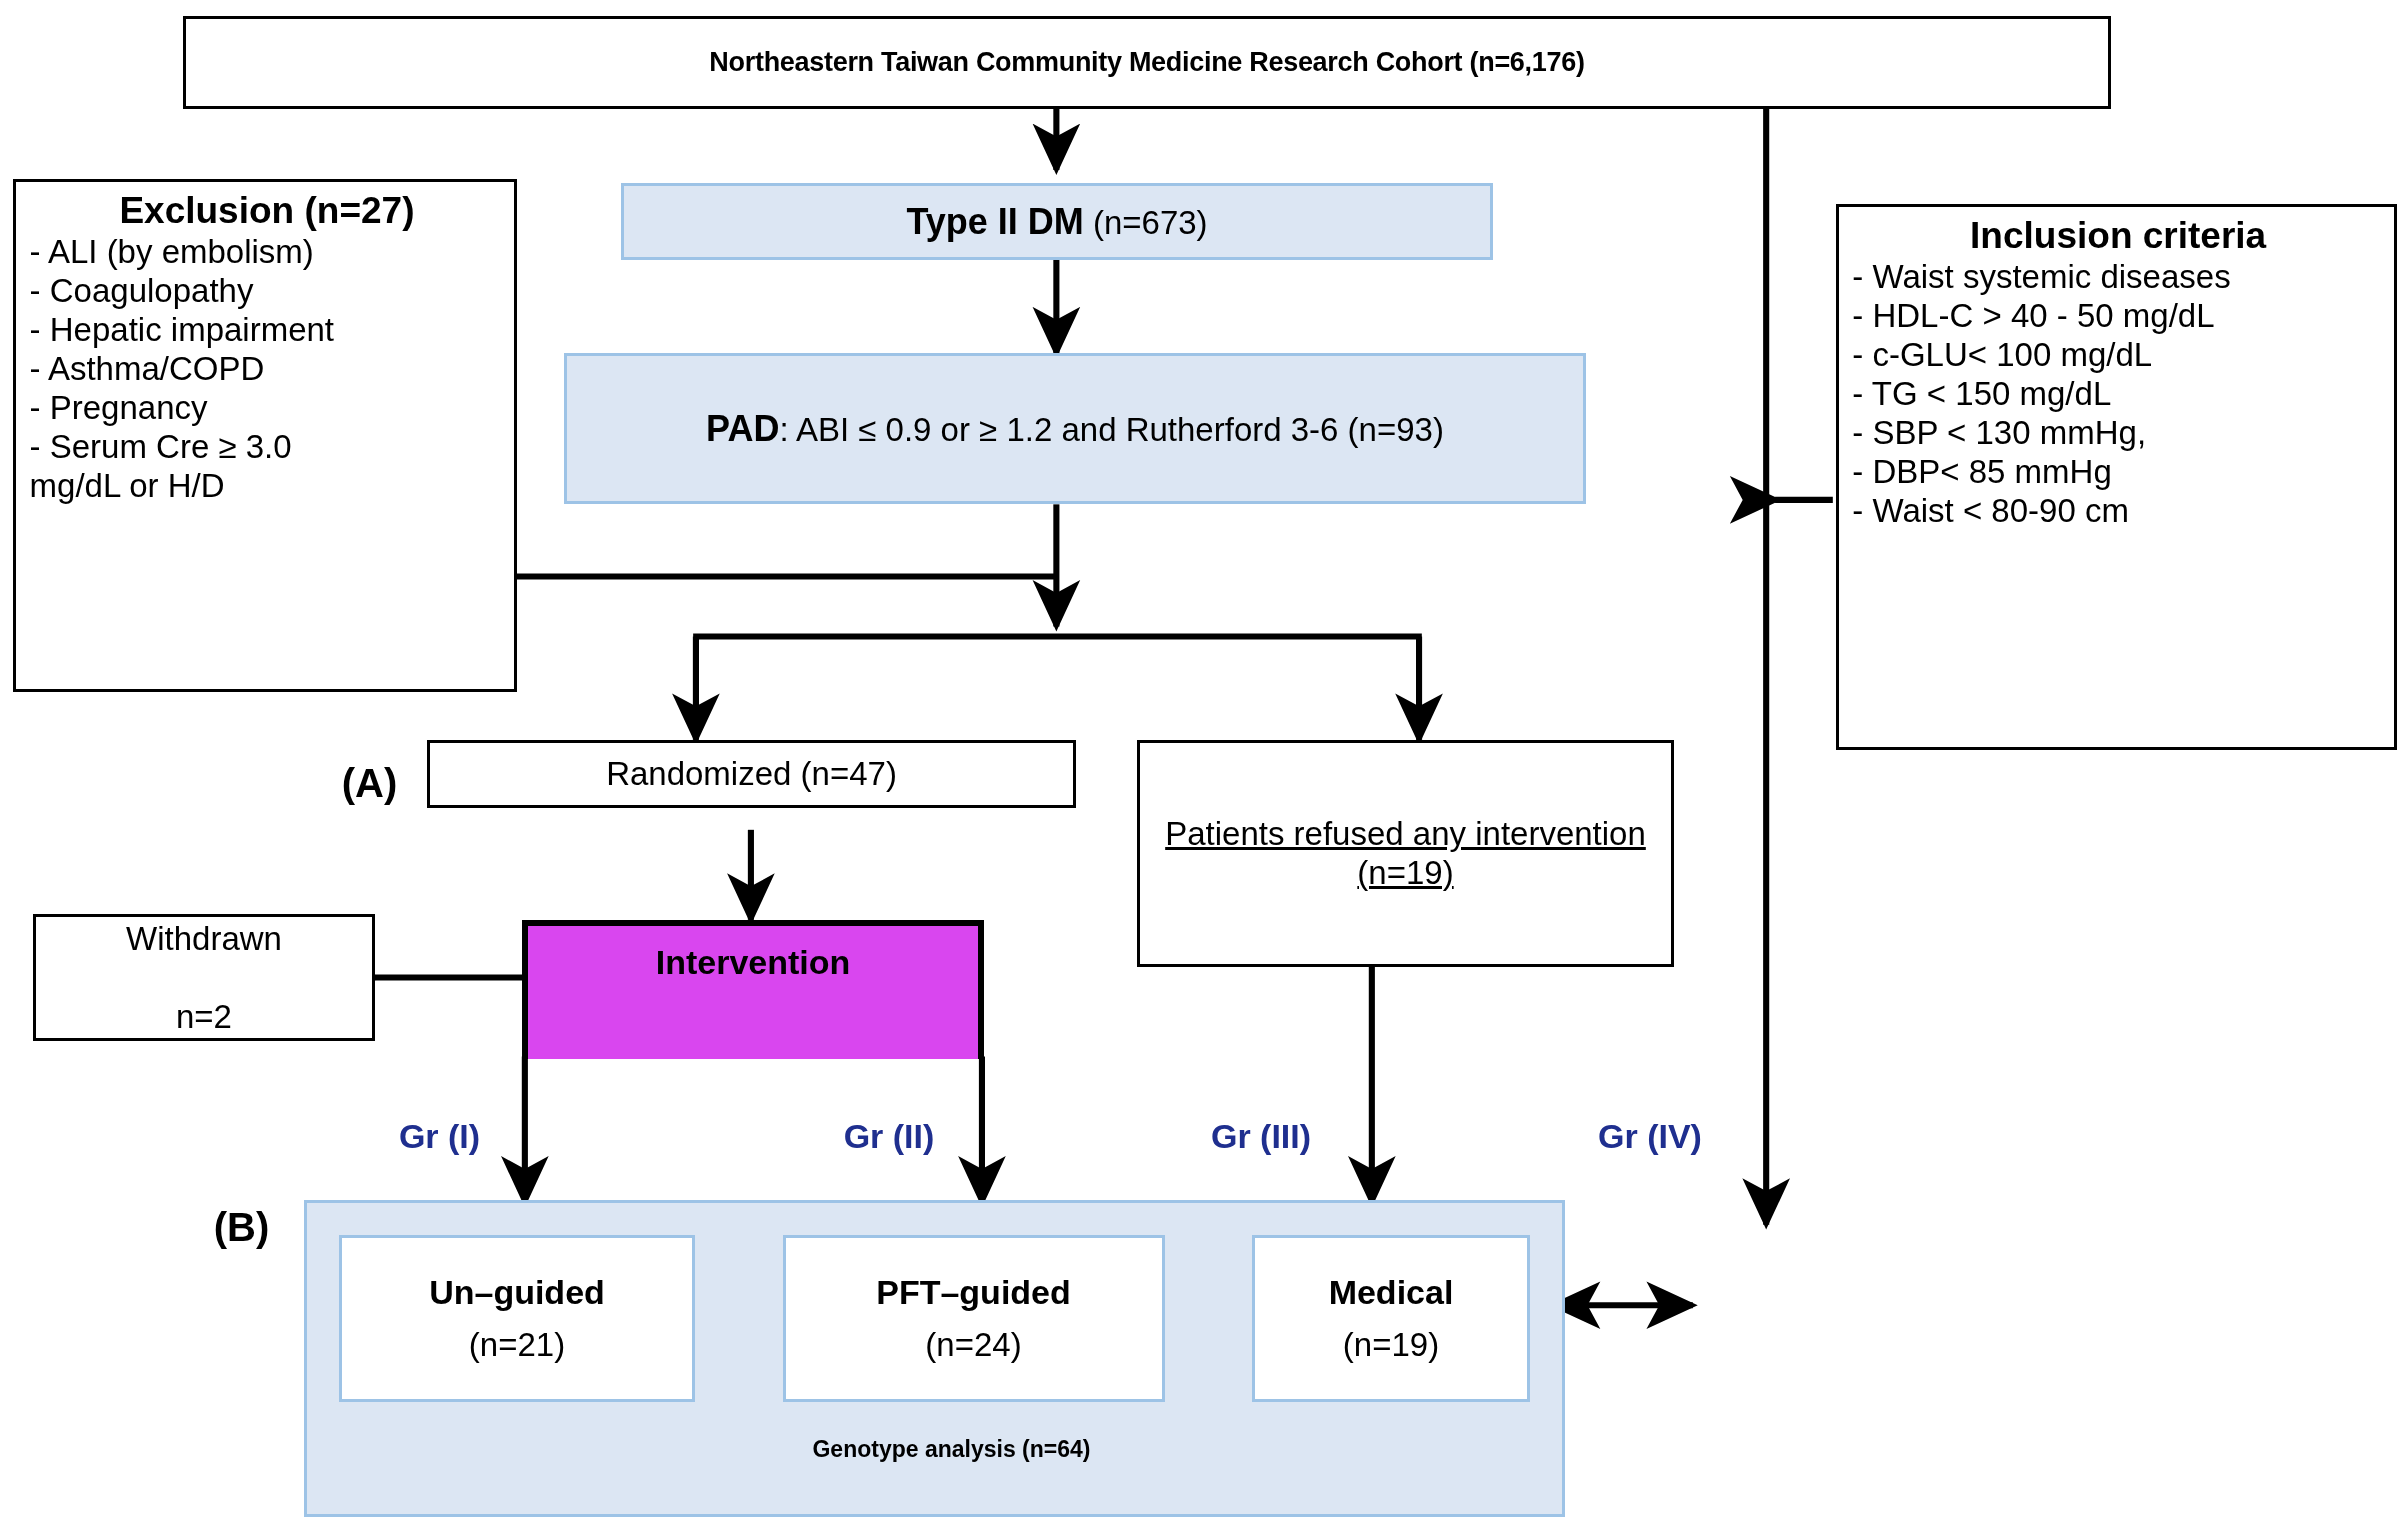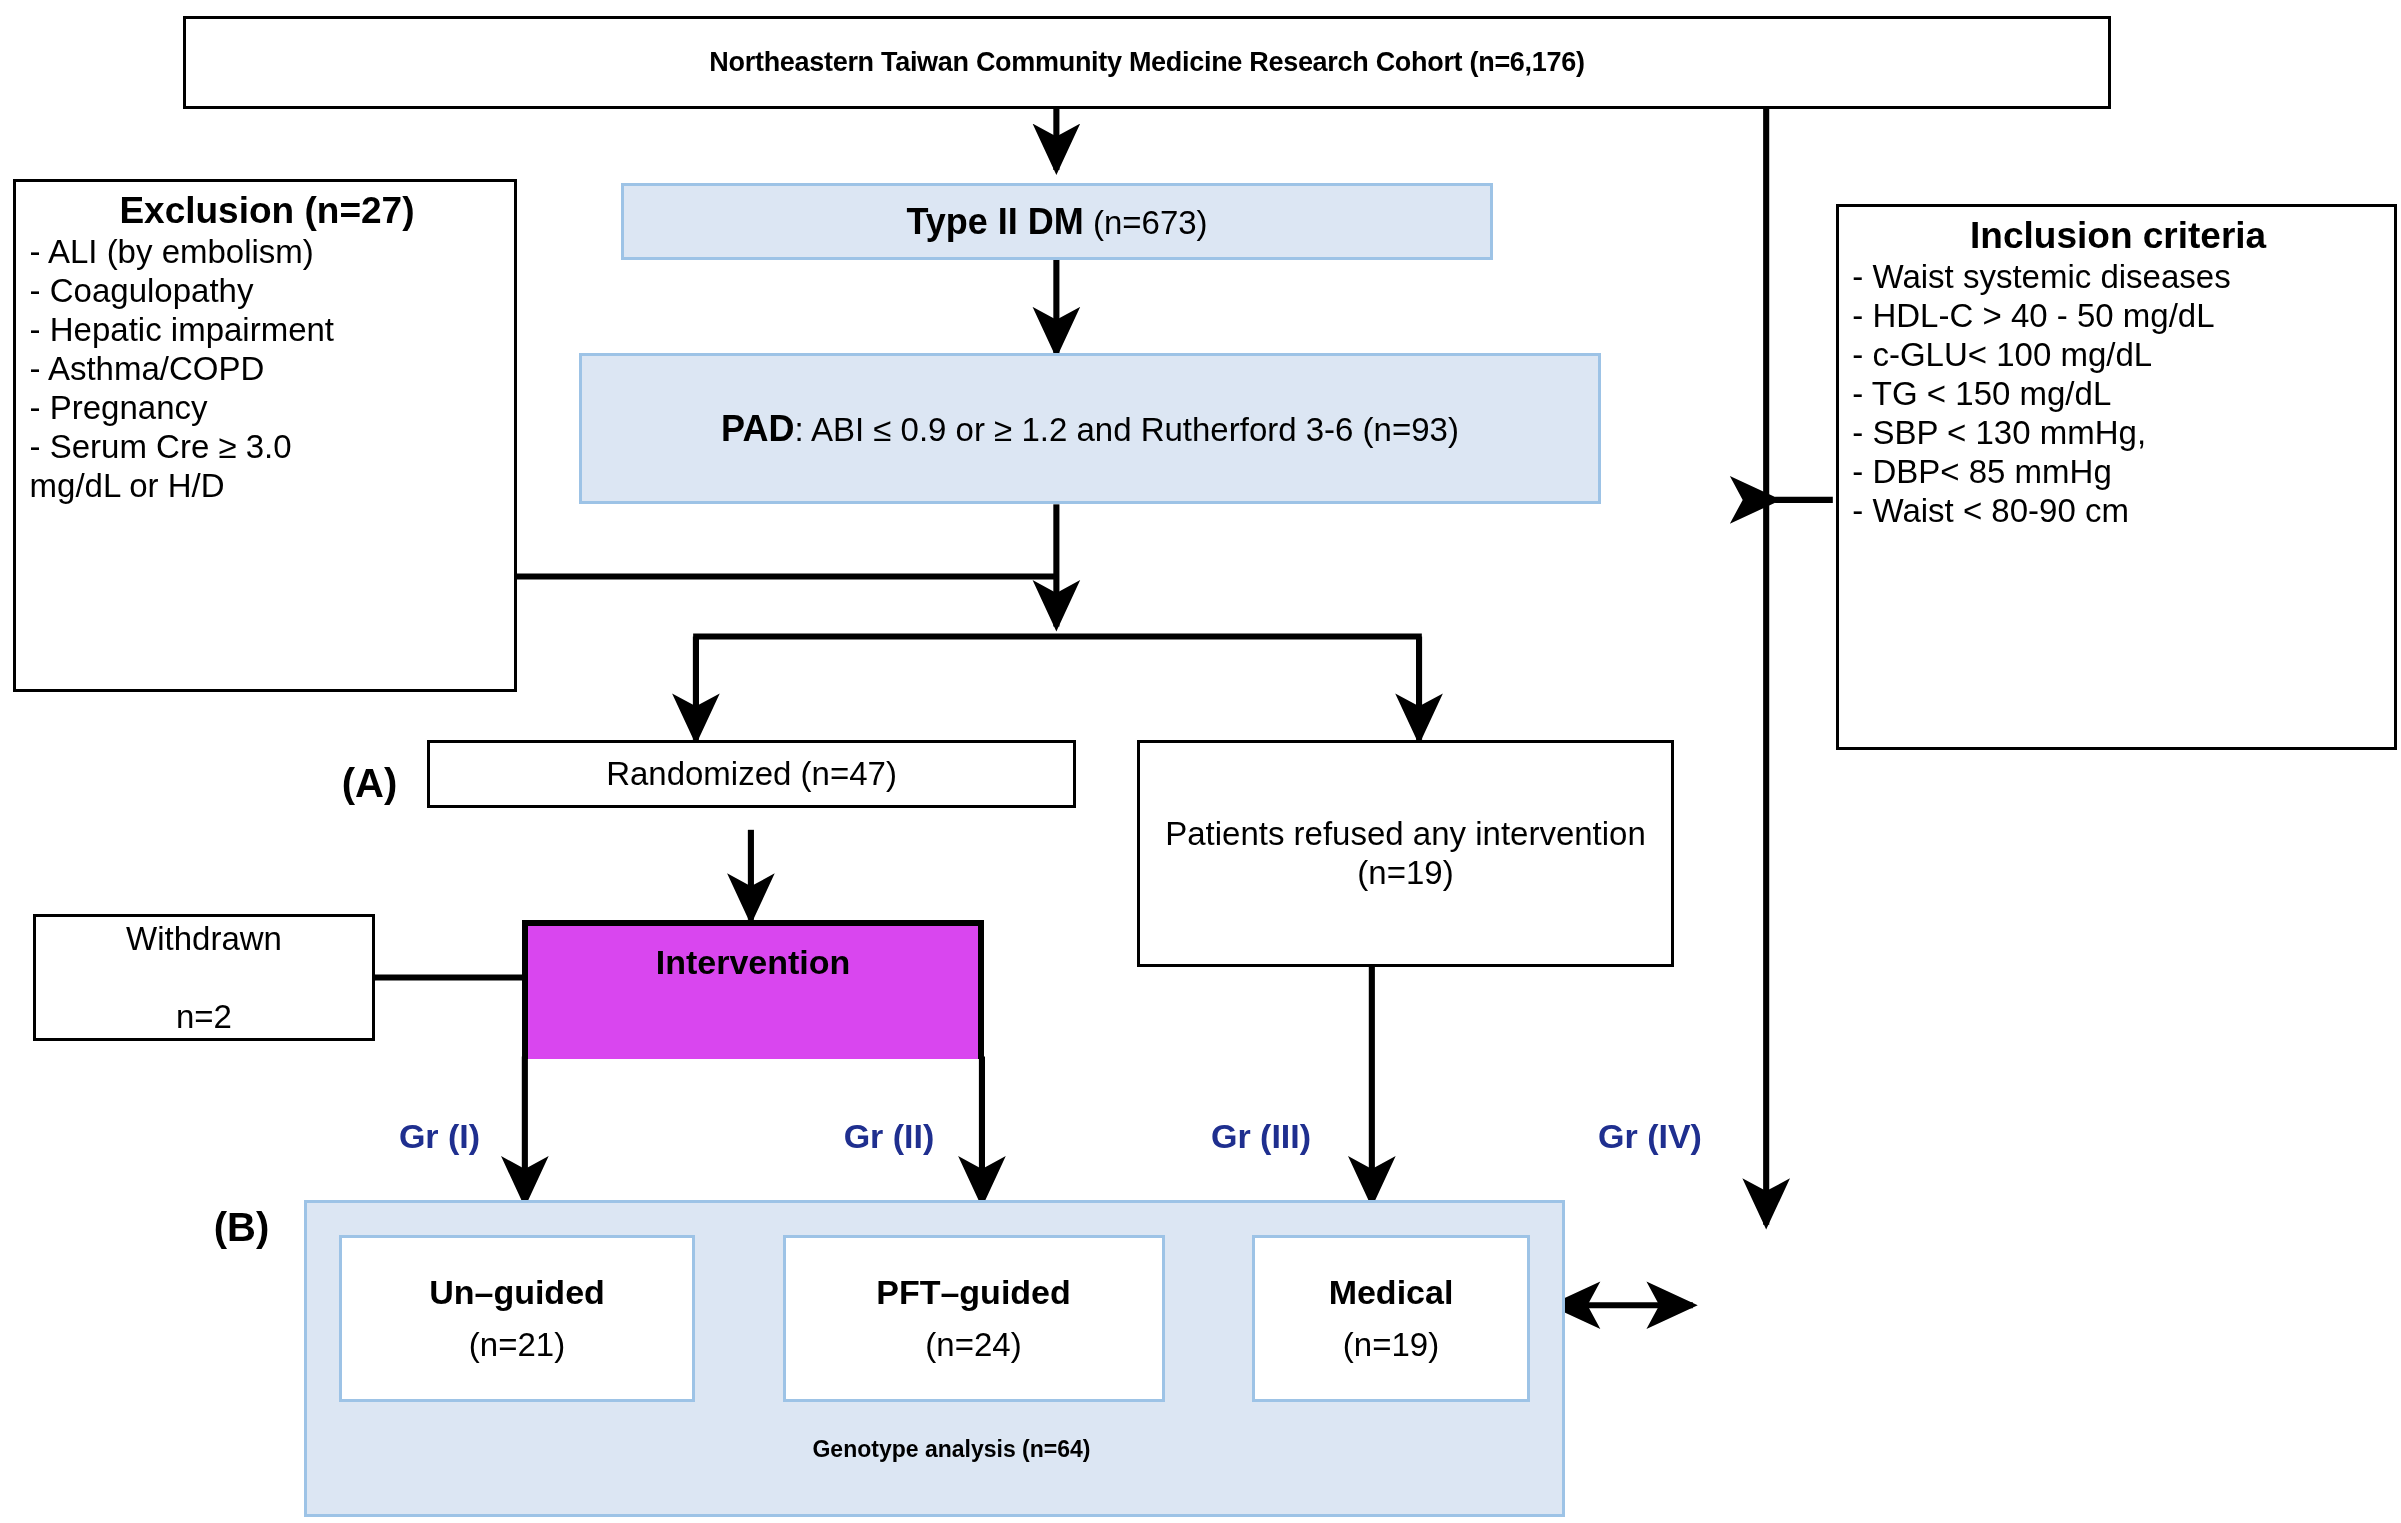--- a/index.html
+++ b/index.html
@@ -106,35 +106,35 @@
     <div class="li">- DBP&lt; 85 mmHg</div>
     <div class="li">- Waist &lt; 80-90 cm</div>
   </div>
 
   <div class="node blue-box" style="left:621px;top:183px;width:872px;height:77px;">
     <div class="t-head">
       <b>Type II DM</b><span class="t-body"> (n=673)</span>
     </div>
   </div>
 
-  <div class="node blue-box" style="left:579px;top:353px;width:1022px;height:151px;padding:0 16.7px;">
+  <div class="node blue-box" style="left:564px;top:353px;width:1022px;height:151px;padding:0 16.7px;">
     <div class="t-head ctr-lines">
       <b>PAD</b><span class="t-body">: ABI ≤ 0.9 or ≥ 1.2 and Rutherford 3-6 (n=93)</span>
     </div>
   </div>
 
   <div class="node plain" style="left:311px;top:739px;width:117px;height:89px;">
     <div class="t-mark">(A)</div>
   </div>
 
   <div class="node white-box" style="left:427px;top:740px;width:649px;height:68px;">
     <div class="t-body">Randomized (n=47)</div>
   </div>
 
-  <div class="node white-box" style="left:1137px;top:740px;width:537px;height:227px;padding:0 13.3px;">
+  <div class="node white-box" style="left:1137px;top:740px;width:537px;height:227px;padding:0 13.3px;text-decoration:underline;">
     <div class="t-body ctr-lines">Patients refused any intervention (n=19)</div>
   </div>
 
   <div class="node" style="left:522px;top:920px;width:462px;height:139px;background:#d946ef;
               border-top:6.1px solid #000;border-left:6.1px solid #000;border-right:6.1px solid #000;
               border-bottom:none;justify-content:flex-start;padding-top:16.7px;">
     <div class="t-grp">Intervention</div>
   </div>
 
   <div class="node white-box" style="left:33px;top:914px;width:342px;height:127px;gap:40px;">

